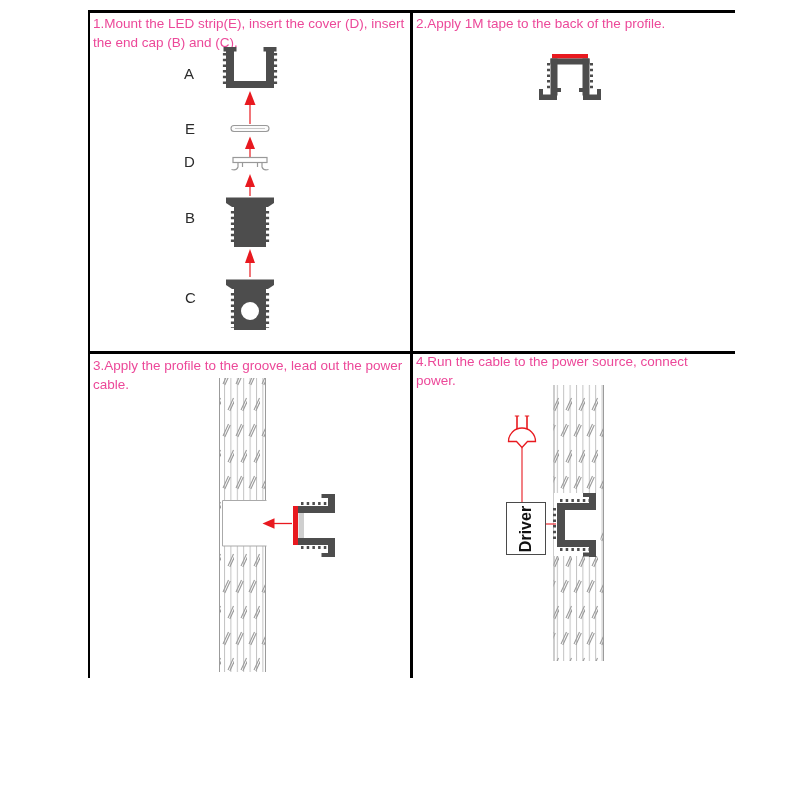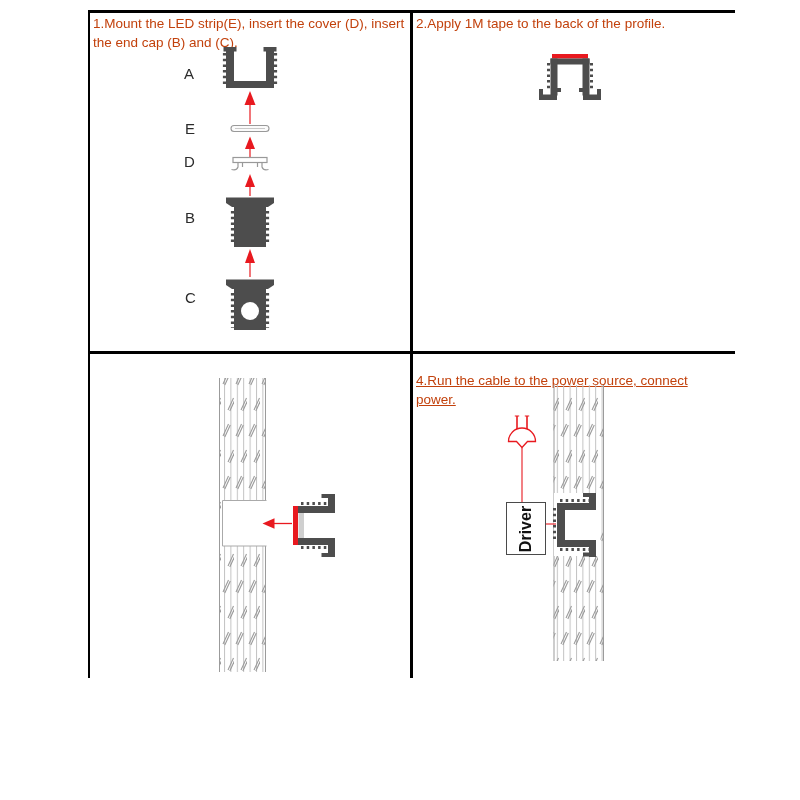--- a/index.html
+++ b/index.html
@@ -1,38 +1,39 @@
 <!DOCTYPE html>
 <html><head>
 <meta charset="utf-8">
 <style>
   html,body{margin:0;padding:0;background:#fff;}
   #page{position:relative;width:800px;height:800px;background:#ffffff;overflow:hidden;
         font-family:"Liberation Sans",sans-serif;}
   .border{position:absolute;background:#000;}
-  .step{position:absolute;font-size:13.5px;line-height:19px;color:#c2410c;}
+  .step{position:absolute;font-size:13.5px;line-height:19px;color:#ec4899;}
   .plabel{position:absolute;font-size:15px;color:#2b2b2b;}
   svg{position:absolute;overflow:visible;}
   .driver-box{position:absolute;left:506px;top:502px;width:38px;height:51px;background:#fff;
               border:1px solid #4a4a4a;display:flex;align-items:center;justify-content:center;z-index:5;}
   .driver-box span{transform:rotate(-90deg);font-size:16px;font-weight:600;color:#111;white-space:nowrap;}
 </style>
 </head>
 <body>
 
 <div id="page">
 
   <div class="border" style="left:89px;top:10px;width:646px;height:3px;"></div>
   <div class="border" style="left:88px;top:10px;width:2px;height:668px;"></div>
   <div class="border" style="left:410px;top:10px;width:3px;height:668px;"></div>
   <div class="border" style="left:89px;top:351px;width:646px;height:3px;"></div>
 
   <div class="step" style="left:93px;top:14px;width:316px;">1.Mount the LED strip(E), insert the cover (D), insert the end cap (B) and (C).</div>
   <div class="step" style="left:416px;top:14px;width:318px;">2.Apply 1M tape to the back of the profile.</div>
-  <div class="step" style="left:416px;top:371px;width:312px;text-decoration:underline;">4.Run the cable to the power source, connect power.</div>
+  <div class="step" style="left:93px;top:356px;width:316px;">3.Apply the profile to the groove, lead out the power cable.</div>
+  <div class="step" style="left:416px;top:352px;width:312px;">4.Run the cable to the power source, connect power.</div>
 
   <svg style="left:170px;top:40px;" width="160" height="300" viewBox="170 40 160 300">
 
     <g fill="#4d4d4d">
       <path d="M224.5,53 V84" stroke="#4d4d4d" stroke-width="3.2" stroke-dasharray="2.5 3.2" fill="none"></path>
       <path d="M275.5,53 V84" stroke="#4d4d4d" stroke-width="3.2" stroke-dasharray="2.5 3.2" fill="none"></path>
       <rect x="226" y="47" width="8" height="41"></rect>
       <rect x="266" y="47" width="8" height="41"></rect>
       <rect x="226" y="81" width="48" height="7"></rect>
       <rect x="223.5" y="47" width="13" height="4.5"></rect>

